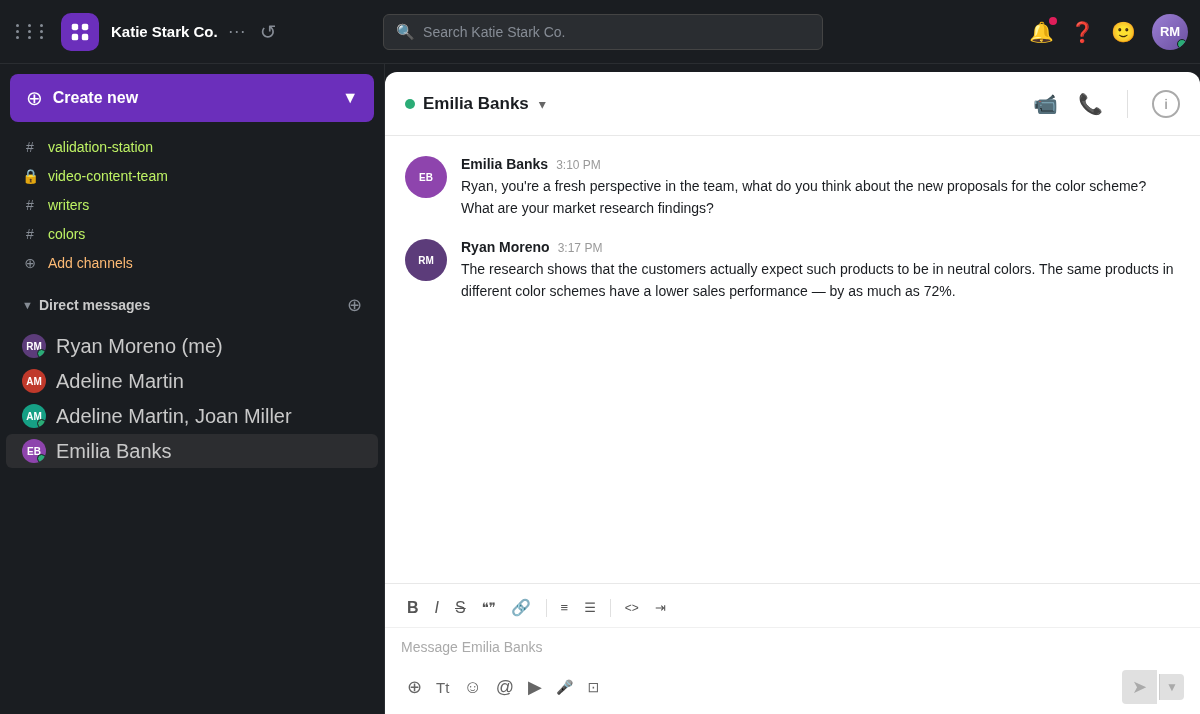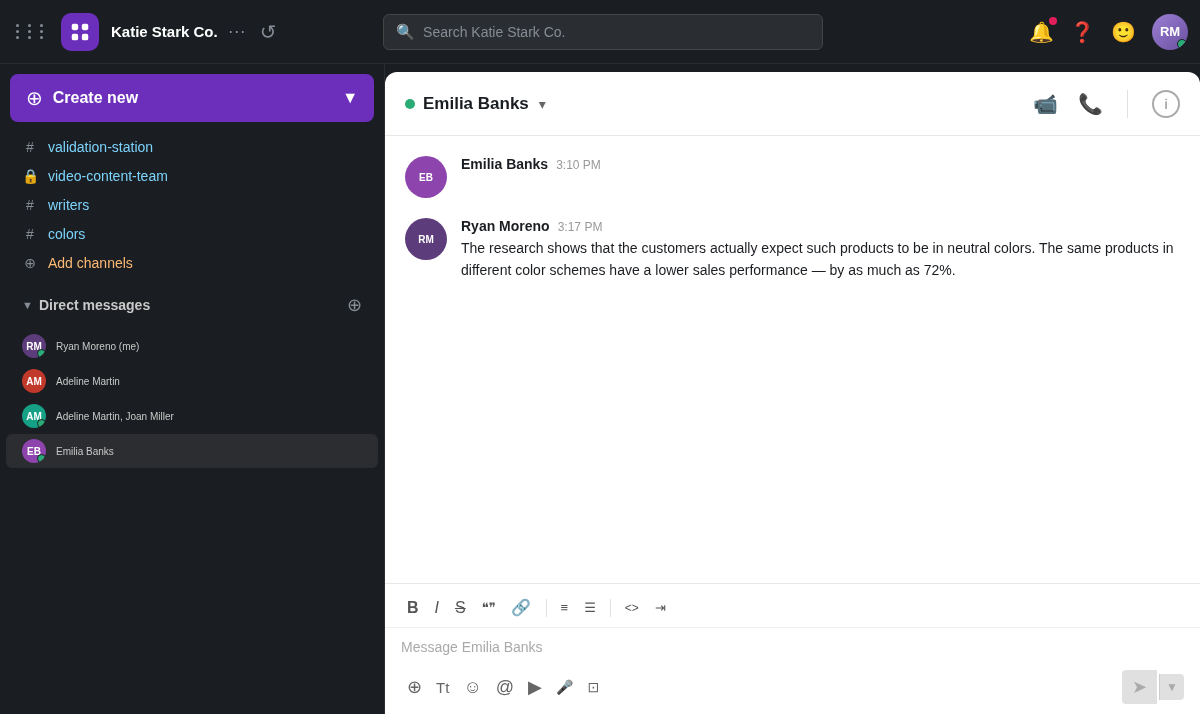--- a/index.html
+++ b/index.html
@@ -31,34 +31,34 @@
     .sidebar { width: 385px; background: #1a1d21; flex-shrink: 0; display: flex; flex-direction: column; overflow-y: auto; border-right: 1px solid #2a2d31; }
     .create-new-btn { margin: 10px 10px 6px; background: #6b2fbb; border-radius: 8px; display: flex; align-items: center; padding: 0 16px; height: 48px; cursor: pointer; justify-content: space-between; }
     .create-new-left { display: flex; align-items: center; gap: 10px; }
     .create-new-label { color: #fff; font-size: 16px; font-weight: 600; }
     .create-new-icon { color: #fff; font-size: 20px; }
     .create-new-chevron { color: #fff; font-size: 16px; }
 
     .sidebar-section { padding: 4px 0; }
     .sidebar-item { display: flex; align-items: center; gap: 10px; padding: 6px 16px; cursor: pointer; border-radius: 6px; margin: 1px 6px; }
     .sidebar-item-icon { color: #868c95; font-size: 14px; flex-shrink: 0; width: 16px; text-align: center; }
-    .sidebar-item-label { color: #7dd3fc; font-size: 14px; }
+    .sidebar-item-label { color: #bef264; font-size: 14px; }
     .add-channels { display: flex; align-items: center; gap: 10px; padding: 6px 16px; cursor: pointer; border-radius: 6px; margin: 1px 6px; }
     .add-channels-label { color: #fdba74; font-size: 14px; }
 
     .dm-header { display: flex; align-items: center; padding: 8px 16px; margin: 4px 6px; cursor: pointer; gap: 6px; }
     .dm-header-chevron { color: #868c95; font-size: 11px; }
     .dm-header-label { color: #c9c9c9; font-size: 14px; font-weight: 600; flex: 1; }
     .dm-header-add { color: #868c95; font-size: 18px; cursor: pointer; }
 
     .dm-item { display: flex; align-items: center; gap: 10px; padding: 5px 16px; cursor: pointer; border-radius: 6px; margin: 1px 6px; }
     .dm-item.active { background: #2c2d30; }
     .dm-avatar { width: 24px; height: 24px; border-radius: 50%; flex-shrink: 0; position: relative; overflow: hidden; font-size: 10px; display: flex; align-items: center; justify-content: center; font-weight: 700; color: white; }
     .dm-avatar.online::after { content: ''; position: absolute; bottom: 0; right: 0; width: 7px; height: 7px; background: #2bac76; border-radius: 50%; border: 1.5px solid #1a1d21; }
-    .dm-name { color: #c9c9c9; font-size: 10px; }
+    .dm-name { color: #c9c9c9; font-size: 20px; }
 
     
     .chat-area { flex: 1; background: #fff; display: flex; flex-direction: column; border-radius: 12px 12px 0 0; margin: 8px 0 0 0; overflow: hidden; }
     .chat-header { display: flex; align-items: center; padding: 0 20px; height: 64px; border-bottom: 1px solid #e8e8e8; flex-shrink: 0; }
     .chat-header-user { display: flex; align-items: center; gap: 8px; flex: 1; }
     .chat-header-online { width: 10px; height: 10px; background: #2bac76; border-radius: 50%; flex-shrink: 0; }
     .chat-header-name { font-size: 17px; font-weight: 700; color: #1a1d21; }
     .chat-header-chevron { color: #666; font-size: 14px; margin-left: 2px; }
     .chat-header-actions { display: flex; align-items: center; gap: 20px; }
     .chat-header-action { color: #666; font-size: 20px; cursor: pointer; }
@@ -224,20 +224,21 @@
     <div class="messages">
       <div class="message">
         <div class="msg-avatar" style="background:#8e44ad;">
           <div class="msg-avatar-inner">EB</div>
         </div>
         <div class="msg-content">
           <div class="msg-header">
             <span class="msg-name">Emilia Banks</span>
             <span class="msg-time">3:10 PM</span>
           </div>
+          <div class="msg-text">Ryan, you're a fresh perspective in the team, what do you think about the new proposals for the color scheme? What are your market research findings?</div>
         </div>
       </div>
       <div class="message">
         <div class="msg-avatar" style="background:#5c3c7a;">
           <div class="msg-avatar-inner">RM</div>
         </div>
         <div class="msg-content">
           <div class="msg-header">
             <span class="msg-name">Ryan Moreno</span>
             <span class="msg-time">3:17 PM</span>

